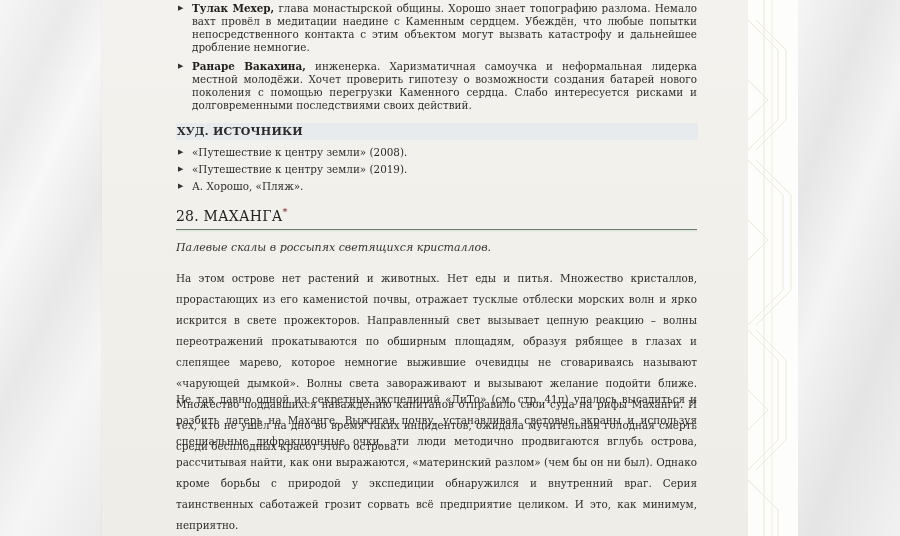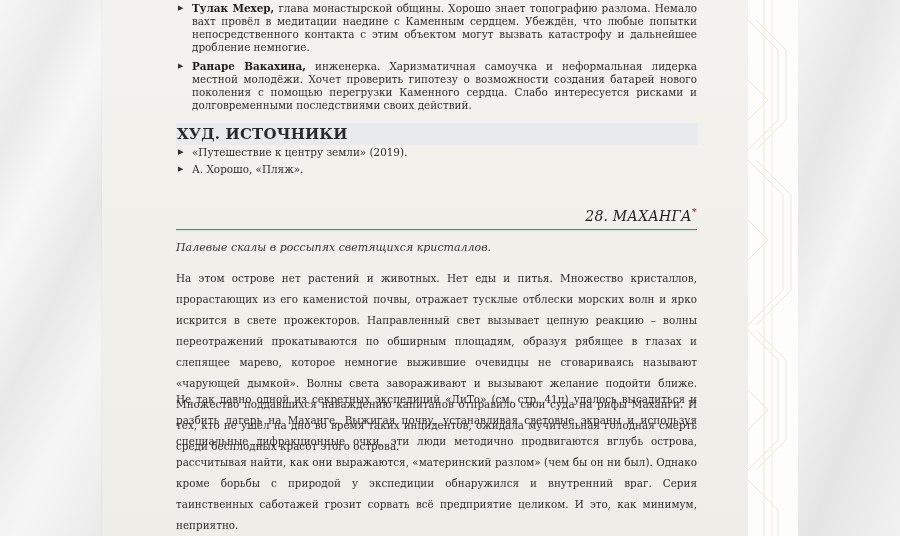--- a/index.html
+++ b/index.html
@@ -43,33 +43,32 @@
     position: relative; padding-left: 16px;
     font-size: 10.4px; line-height: 13px;
     text-align: justify; color: #2d2d2d;
   }
   .bullet .marker {
     position: absolute; left: 2px; top: 0; font-size: 7px; color: #333;
   }
   .bullet b { font-weight: bold; color: #1e1e1e; }
   .section-bar {
     background: #e8ebee;
-    font-size: 15px; font-weight: bold; letter-spacing: 0.2px;
+    font-size: 11px; font-weight: bold; letter-spacing: 0.2px;
     padding: 2px 0 2px 1px; color: #2a2a2a;
     margin-right: 0;
   }
   .src-item {
     position: relative; padding-left: 16px;
     font-size: 10.4px; line-height: 17px; color: #2d2d2d;
   }
   .src-item .marker { position: absolute; left: 2px; top: 0; font-size: 7px; color: #333; }
   .chapter-title {
-    text-align: right; font-size: 14px; color: #222;
+    text-align: left; font-size: 14px; color: #222;
     letter-spacing: 0.2px;
-    font-style: italic;
   }
   .chapter-title .star { color: #7a1a1a; font-size: 10px; vertical-align: 6px; }
   .rule { height: 1px; background: #6f7a72; }
   .rule-shadow { height: 2px; background: linear-gradient(#cfe5cf, rgba(220,236,220,0)); }
   .lead { font-style: italic; font-size: 11px; color: #333; }
   .para {
     font-size: 10.4px; line-height: 21px; text-align: justify; color: #2d2d2d;
   }
 </style>
 </head>
@@ -105,20 +104,21 @@
   <div class="bullet" style="position:absolute; top:60px; width:505px;">
     <span class="marker">▶</span>
     <b>Ранаре Вакахина,</b><span> инженерка. Харизматичная самоучка и неформальная лидерка местной молодёжи. Хочет проверить гипотезу о возможности создания батарей нового поколения с помощью перегрузки Каменного сердца. Слабо интересуется рисками и долговременными последствиями своих действий.</span>
   </div>
 
   <div class="section-bar" style="position:absolute; top:123px; width:521px;">ХУД. ИСТОЧНИКИ</div>
 
   <div style="position:absolute; top:144px; width:521px;">
     <div class="src-item">
       <span class="marker">▶</span>
+      <span>«Путешествие к центру земли» (2008).</span>
     </div>
     <div class="src-item">
       <span class="marker">▶</span>
       <span>«Путешествие к центру земли» (2019).</span>
     </div>
     <div class="src-item">
       <span class="marker">▶</span>
       <span>А. Хорошо, «Пляж».</span>
     </div>
   </div>

